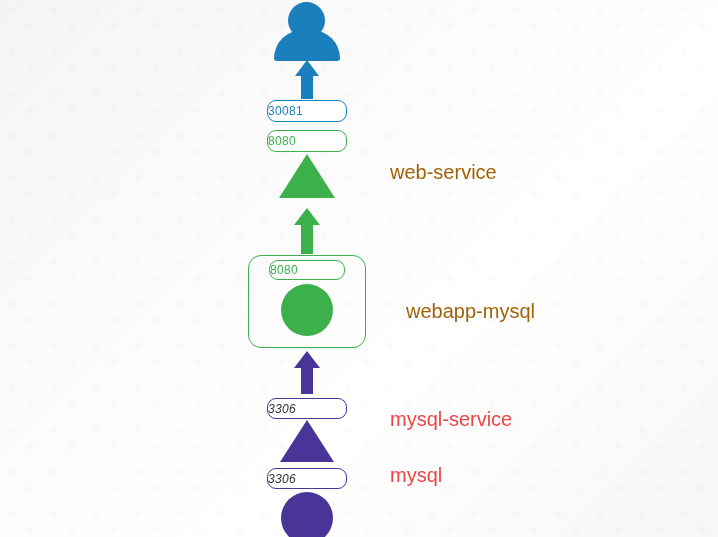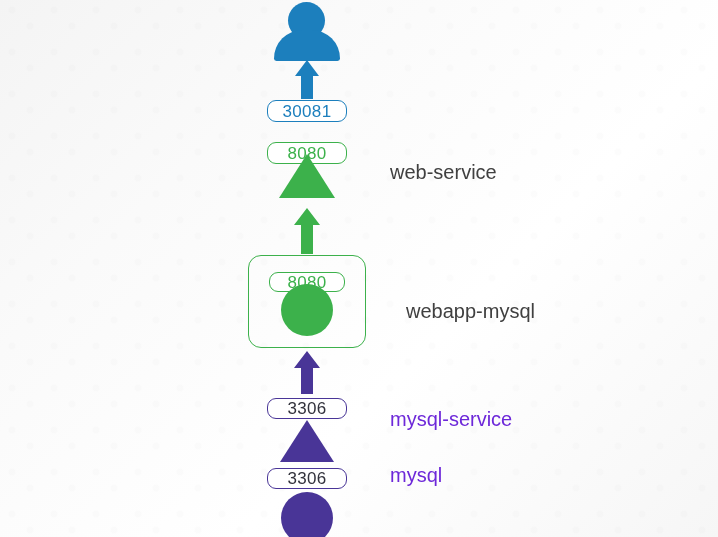--- a/index.html
+++ b/index.html
@@ -34,50 +34,49 @@
     height: 537px;
   }
 
   
   .port-box {
     position: absolute;
     box-sizing: border-box;
     border: 1.6px solid #888;
     border-radius: 9px;
     background: #ffffff;
-    font-size: 17px;
+    font-size: 12px;
     line-height: 1;
     display: flex;
     align-items: center;
-    justify-content: center;
     letter-spacing: 0.3px;
     color: #444;
   }
   .port-blue {
     border-color: #1c7fbd;
     color: #1c7fbd;
   }
   .port-green {
     border-color: #3cb14b;
     color: #3cb14b;
-    margin-top: 12px;
   }
   .port-purple {
     border-color: #493597;
     color: #32323c;
+    font-style: italic;
   }
 
   .node-label {
     position: absolute;
     font-size: 20px;
     line-height: 1;
     white-space: nowrap;
   }
-  .label-green { color: #404040; }
-  .label-purple { color: #6d28d9; }
+  .label-green { color: #a16207; }
+  .label-purple { color: #ef4444; }
 
   .shape {
     position: absolute;
   }
   .circle {
     border-radius: 50%;
   }
   .tri {
     width: 0;
     height: 0;

